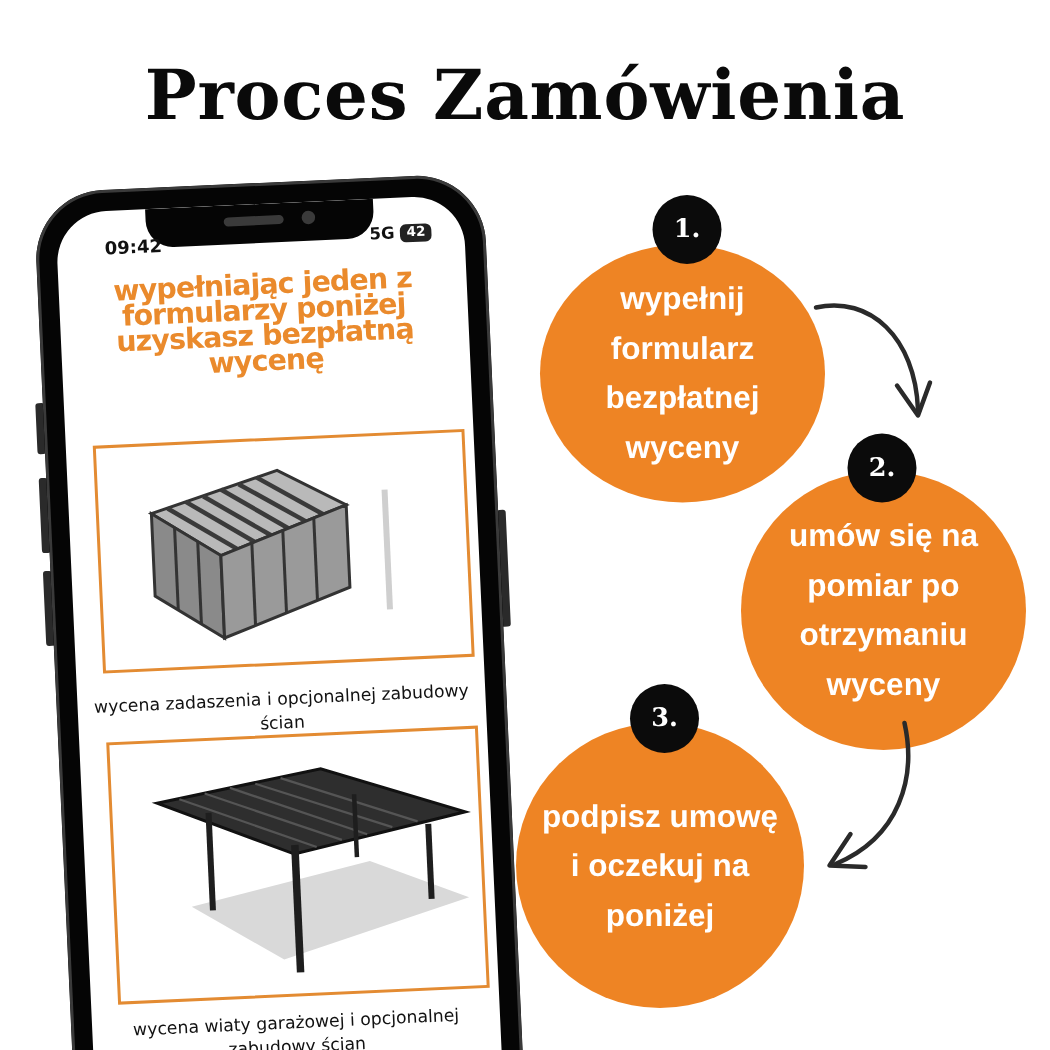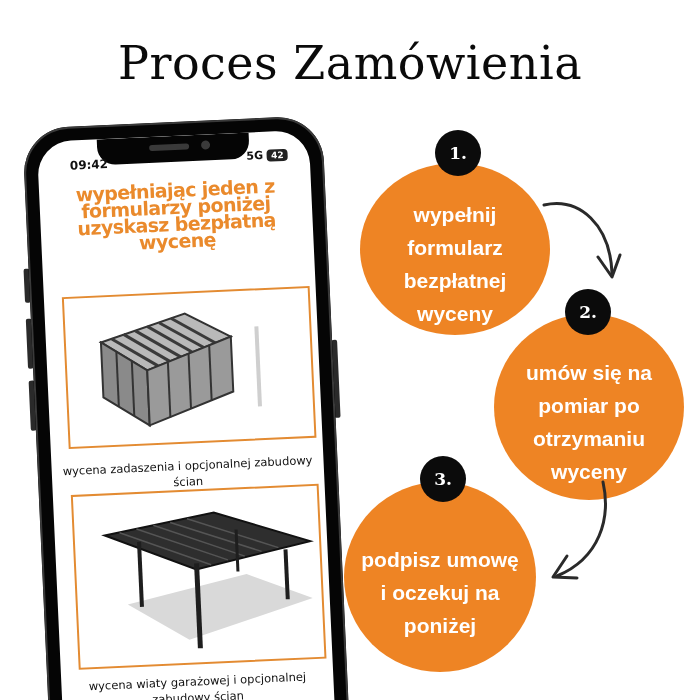--- a/index.html
+++ b/index.html
@@ -1,21 +1,21 @@
 <!DOCTYPE html>
 <html><head>
   <meta charset="utf-8">
   <style>
     * { box-sizing: border-box; margin: 0; padding: 0; }
     html, body { width: 700px; height: 700px; overflow: hidden; background: #ffffff; }
     body { position: relative; font-family: "DejaVu Sans", sans-serif; }
 
     .page-title {
       position: absolute; left: 0; top: 36px; width: 700px; text-align: center;
-      font-family: "DejaVu Serif", serif; font-weight: normal; font-size: 46px;
+      font-family: "DejaVu Serif", serif; font-weight: bold; font-size: 46px;
       letter-spacing: 0.5px; color: #0a0a0a;
     }
 
     
     .phone-wrap {
       position: absolute; left: 22px; top: 122px; width: 300px; height: 640px;
       transform: rotate(-2.6deg); transform-origin: 50% 0%;
     }
     .phone {
       position: absolute; left: 0; top: 0; width: 300px; height: 640px;
@@ -61,21 +61,21 @@
     .card-caption {
       position: absolute; left: 8px; width: 256px; text-align: center;
       font-size: 11.5px; line-height: 16px; color: #111;
     }
     .cap-1 { top: 322px; }
     .cap-2 { top: 538px; }
 
     
     .step { position: absolute; border-radius: 50%; background: #ee8424; }
     .step-text {
-      position: absolute; left: 0; top: 15px; width: 100%; height: 100%;
+      position: absolute; left: 0; top: 0; width: 100%; height: 100%;
       display: flex; align-items: center; justify-content: center; text-align: center;
       color: #ffffff; font-family: "Liberation Sans", sans-serif; font-weight: bold;
       font-size: 21px; line-height: 33px; padding: 0 14px;
     }
     .badge {
       position: absolute; width: 46px; height: 46px; border-radius: 50%; background: #0b0b0b;
       color: #ffffff; font-family: "DejaVu Serif", serif; font-weight: bold; font-size: 17px;
       display: flex; align-items: center; justify-content: center;
     }
     .arrow { position: absolute; }

